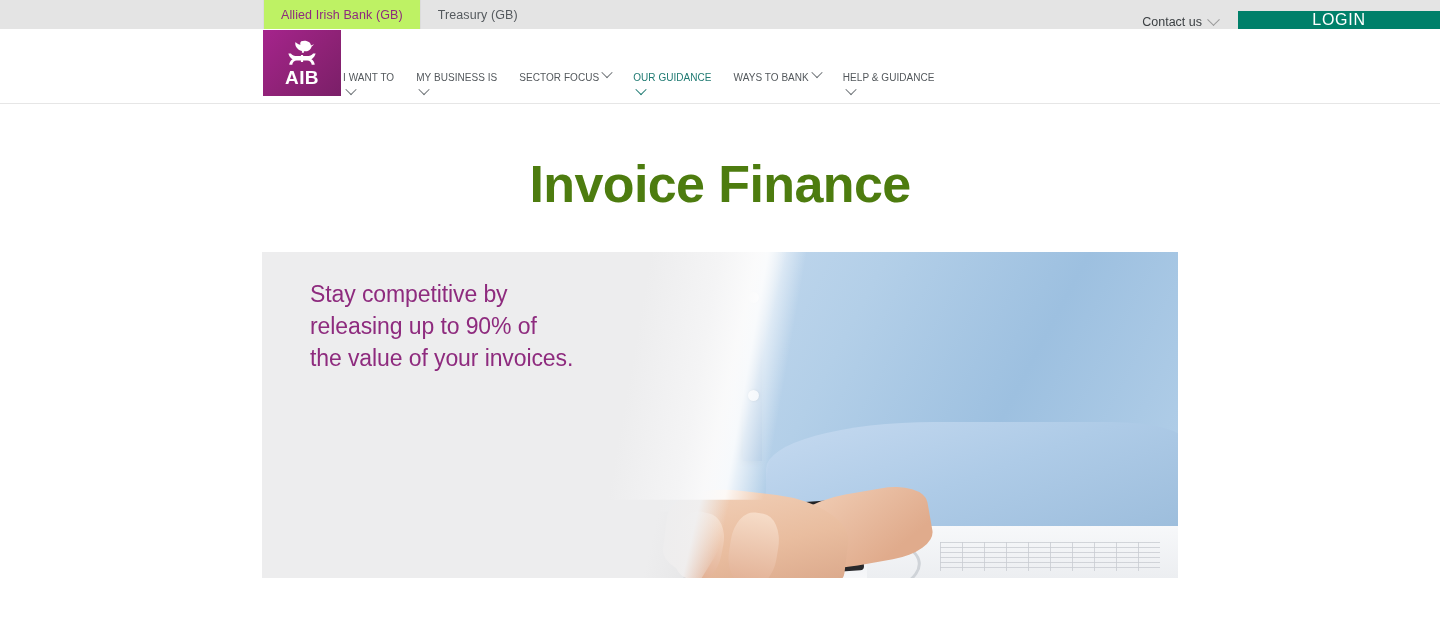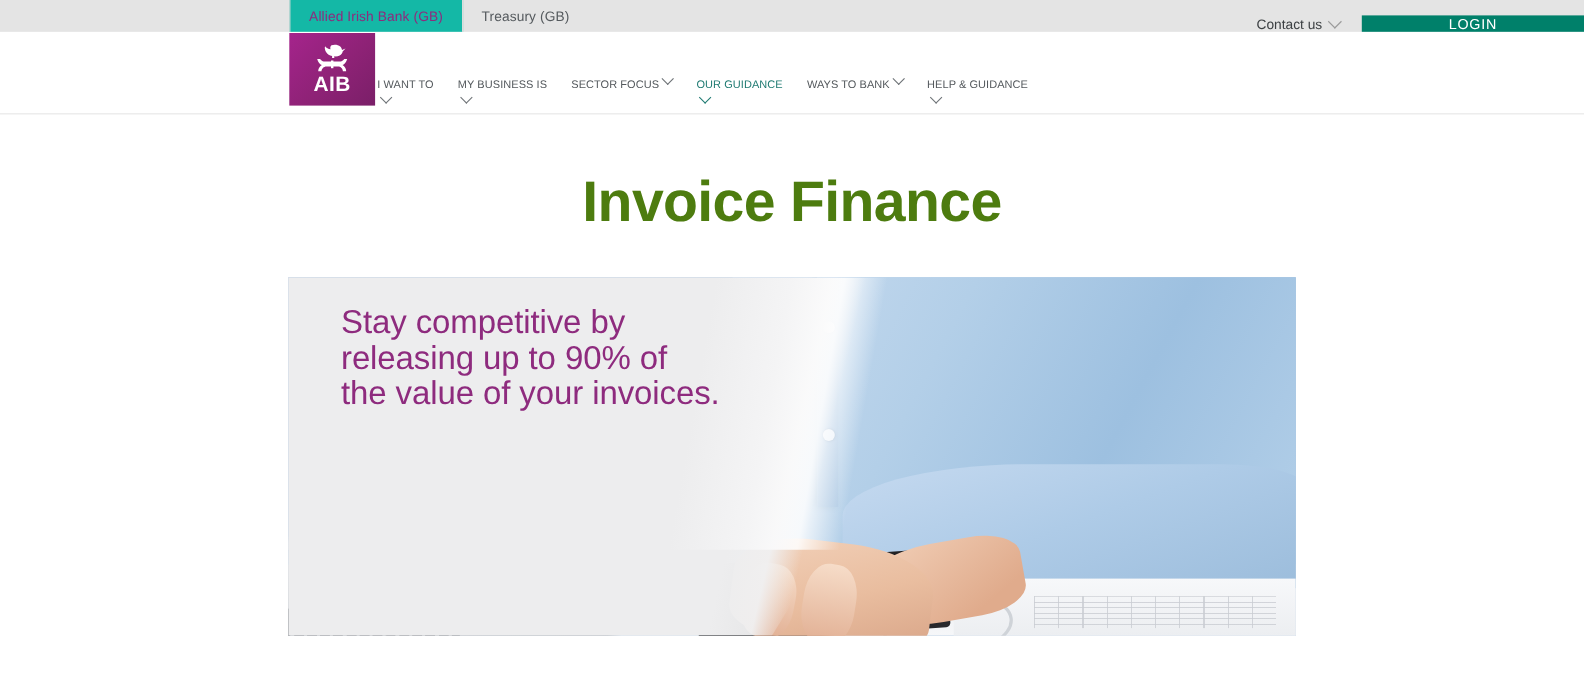--- a/index.html
+++ b/index.html
@@ -22,21 +22,21 @@
   .site-tab {
     display: flex; align-items: center;
     padding: 0 17px;
     font-size: 12.5px;
     color: #555a5e;
     letter-spacing: .1px;
     white-space: nowrap;
     cursor: pointer;
   }
   .site-tab.active {
-    background: #14b8a6;
+    background: #bef264;
     color: #8e2b7e;
     border-left: 1px solid #dcdcdc;
     border-right: 1px solid #dcdcdc;
     align-items: center;
   }
   .topbar-right {
     position: absolute; right: 0; top: 0; bottom: 0;
     display: flex; align-items: flex-end;
   }
   .contact-us {
@@ -51,21 +51,21 @@
     display: inline-block;
     width: 9px; height: 9px;
     border-right: 1.6px solid #9b9b9b;
     border-bottom: 1.6px solid #9b9b9b;
     transform: rotate(45deg) translate(-2px,-2px);
   }
   .login-btn {
     width: 202px;
     background: #00806a;
     color: #ffffff;
-    font-size: 13px;
+    font-size: 16px;
     letter-spacing: .7px;
     display: flex; align-items: center; justify-content: center;
     cursor: pointer;
     border: none;
     font-family: inherit;
   }
 
   
   .header {
     height: 75px;
@@ -311,21 +311,21 @@
     right: 2%; bottom: 2%;
     width: 24%; height: 9%;
     background: repeating-linear-gradient(to right, #c9ccd2 0 1px, transparent 1px 22px);
     opacity: .8;
   }
 
   .hero-text {
     position: absolute;
     left: 48px; top: 26px;
     color: #8e2b7e;
-    font-size: 30px;
+    font-size: 23px;
     line-height: 32px;
     letter-spacing: -.1px;
     z-index: 5;
     font-weight: 400;
   }
 </style>
 </head>
 <body>
 
 <div class="topbar">

